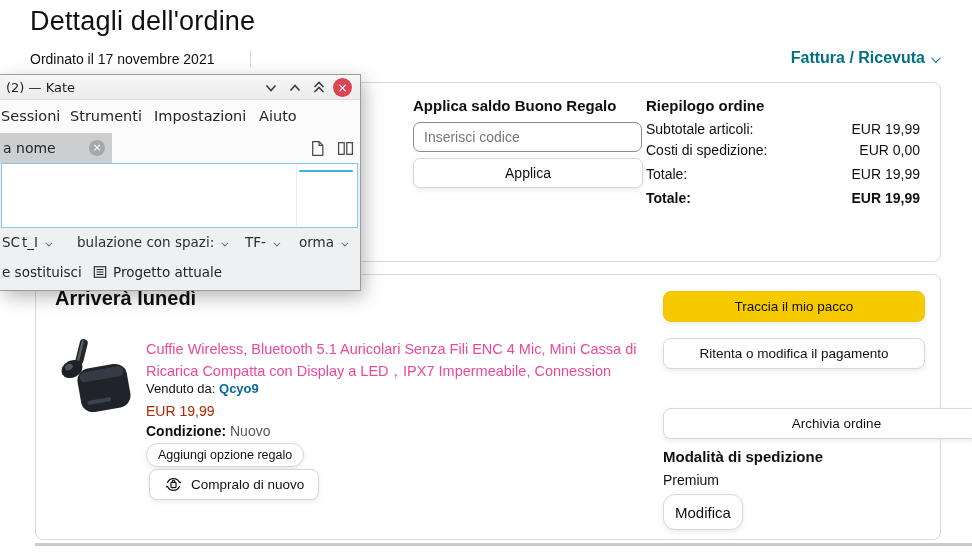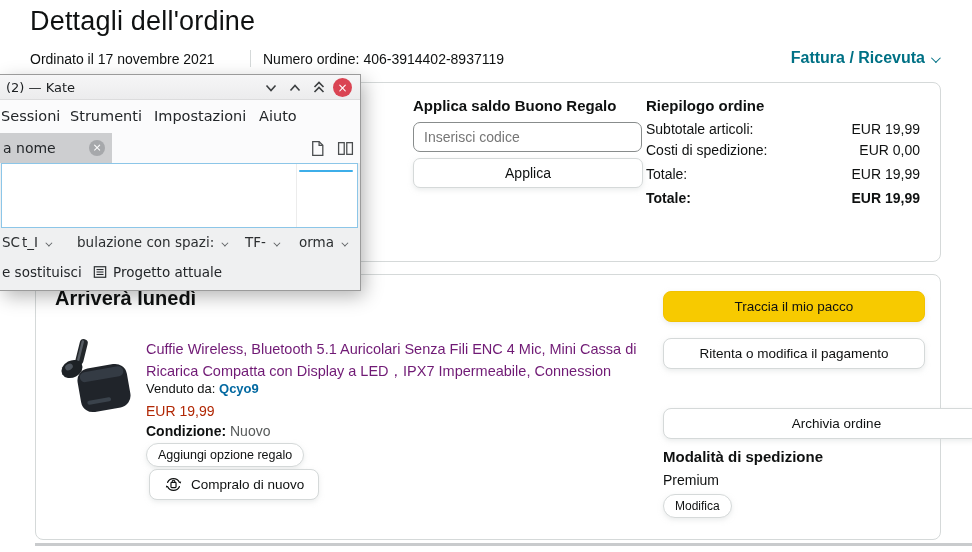--- a/index.html
+++ b/index.html
@@ -37,37 +37,37 @@
   .btn-apply { left:413px; top:158px; width:230px; height:30px; border-radius:7px; font-size:14px; }
 
   
   .sumrow { left:646px; width:276px; font-size:14px; }
   .sumrow .val { position:absolute; right:2px; top:0; }
   .bold { font-weight:700; }
 
   
   .ship-h { left:55px; top:287px; font-size:20px; font-weight:700; }
   .prod-title { left:146px; top:338px; width:505px; font-size:14.5px; line-height:22px;
-                color:#701a75; cursor:pointer; }
+                color:#ec4899; cursor:pointer; }
   .soldby { left:146px; top:381px; font-size:13px; }
   .soldby a { color:#0369a1; text-decoration:none; cursor:pointer;font-weight:bold; }
   .price { left:146px; top:403px; font-size:14px; color:#B12704; }
   .cond { left:146px; top:423px; font-size:14px; }
   .cond .v { color:#565959; }
   .btn-gift { left:146px; top:443px; height:24px; padding:0 11px; border-radius:12px; font-size:12.5px; }
   .btn-buy { left:149px; top:469px; height:31px; padding:0 14px; border-radius:8px; gap:8px; font-size:13.5px; }
 
   .btn-track { left:663px; top:291px; width:262px; height:31px; background:#F7CA00;
                border-color:#F2C200; box-shadow:0 2px 5px 0 rgba(213,217,217,.5); }
   .btn-pay { left:663px; top:338px; width:262px; height:31px; }
   .btn-rem { left:663px; top:373px; width:262px; height:31px; }
   .btn-arc { left:663px; top:408px; width:316px; height:31px;padding-left:31px; }
   .shipmode-h { left:663px; top:448px; }
   .shipmode-v { left:663px; top:472px; font-size:14px; }
-  .btn-edit { left:663px; top:494px; height:24px; padding:0 11px; border-radius:12px; font-size:12px; }
+  .btn-edit { left:663px; top:494px; height:36px; padding:0 11px; border-radius:12px; font-size:15px; }
 
   .bottom-divider { left:35px; top:543px; width:937px; height:3px; background:#c9cbcd; }
 
   
   .kate { left:0; top:75px; width:360px; height:215px; background:#eff0f1;
           box-shadow:4px 6px 18px rgba(0,0,0,.30); outline:1px solid #9b9b9b; z-index:50;
           font-family:"DejaVu Sans","Liberation Sans",sans-serif; color:#232629; }
   .kate .abs { position:absolute; }
   .k-titlebar { left:0; top:0; width:100%; height:25px;
                 background:linear-gradient(#f6f6f7,#ececed); border-bottom:1px solid #dcdcdd; }
@@ -100,24 +100,20 @@
   svg { display:block; }
 </style>
 </head>
 <body>
 
 <div class="page">
 
   <div class="abs h1">Dettagli dell'ordine</div>
   <div class="abs meta" style="left:30px;">Ordinato il 17 novembre 2021</div>
   <div class="abs meta-sep"></div>
-  <div class="abs meta" style="left:263px;">
-    <span>Numero ordine:</span>
-    <span>406-3914402-8937119</span>
-  </div>
   <div class="abs invoice">
     <span>Fattura / Ricevuta</span><span class="chev"></span>
   </div>
 
   <div class="abs card card1"></div>
 
   <div class="abs sec-h" style="left:413px; top:97px;">Applica saldo Buono Regalo</div>
   <input class="abs gift-input" placeholder="Inserisci codice" style="">
   <div class="abs btn btn-apply">Applica</div>
 

